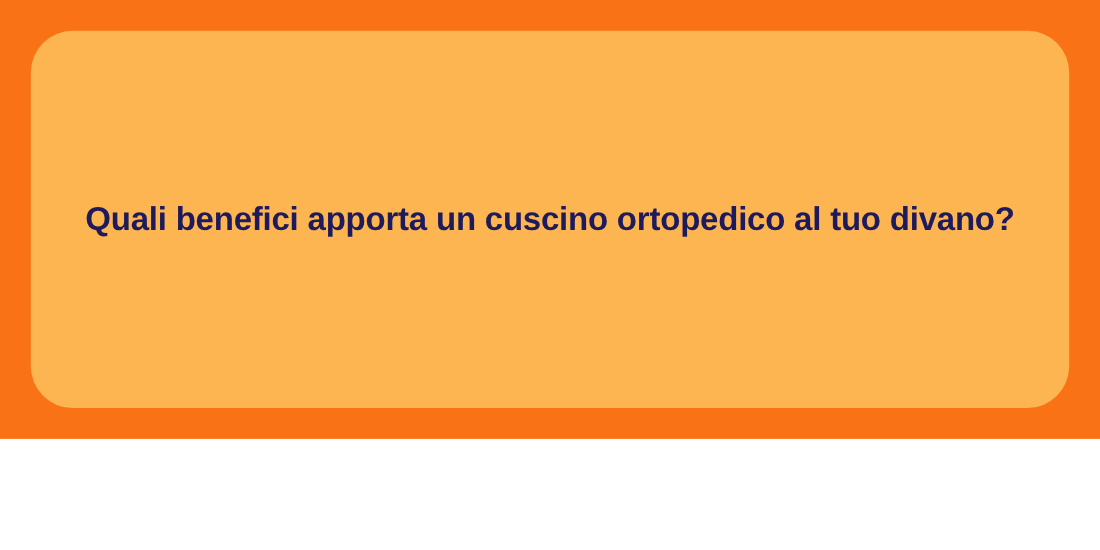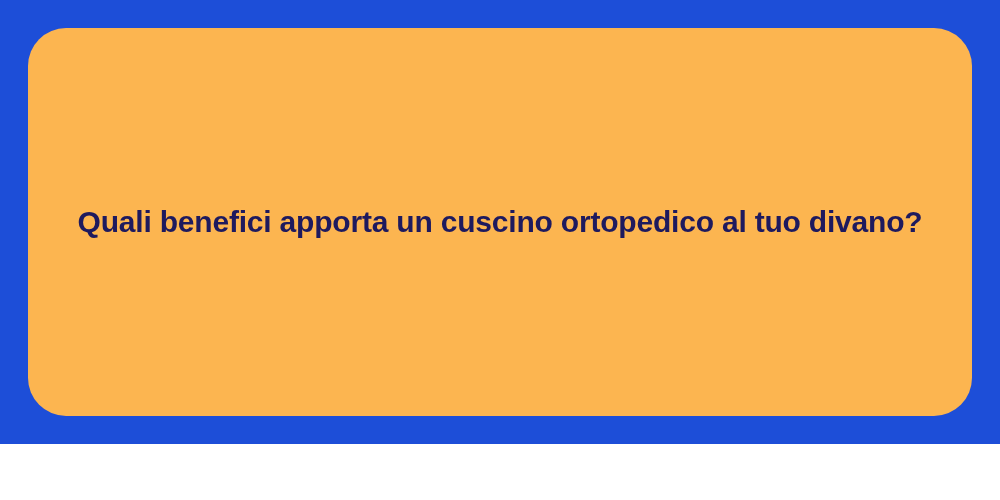--- a/index.html
+++ b/index.html
@@ -12,22 +12,22 @@
     height: 500px;
     overflow: hidden;
     font-family: "Liberation Sans", sans-serif;
   }
 
   
   .canvas {
     position: relative;
     box-sizing: border-box;
     width: 1000px;
-    height: 444px;
-    background: #1d4ed8;
+    height: 399px;
+    background: #f97316;
     padding: 28px;
   }
 
   
   .card {
     box-sizing: border-box;
     width: 100%;
     height: 100%;
     background: #fcb550;
     border-radius: 38px;

